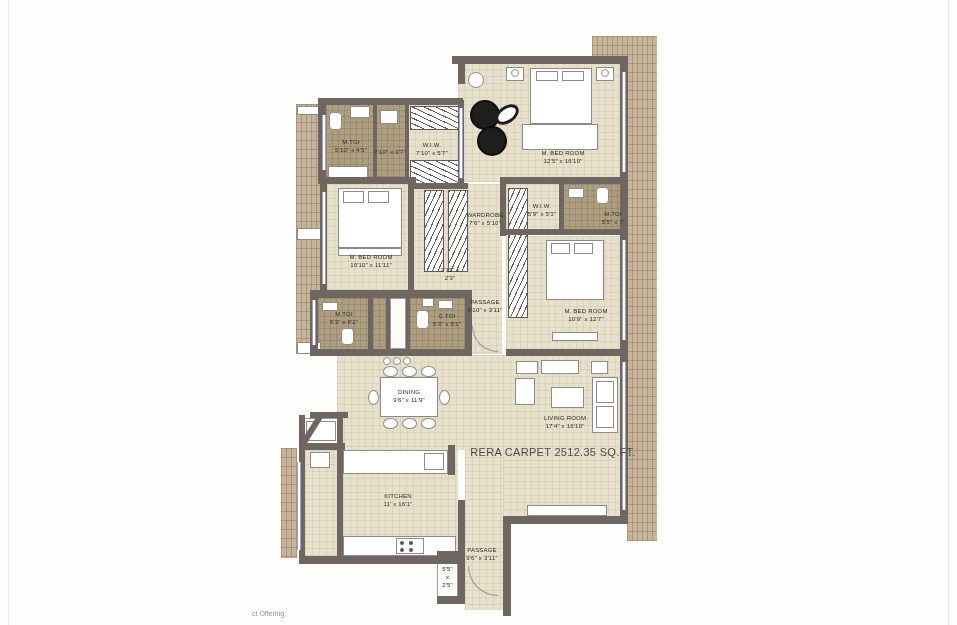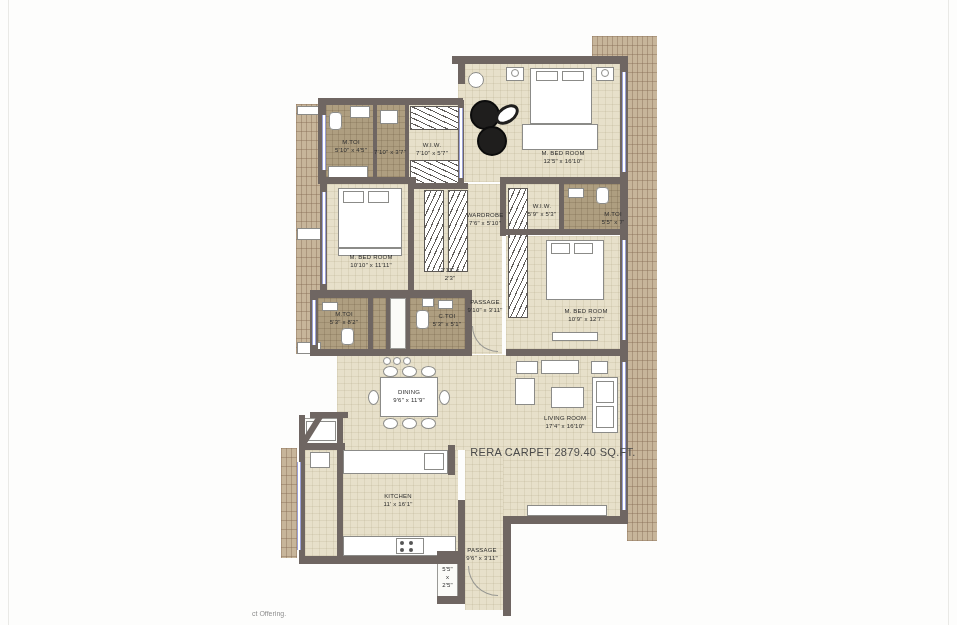--- a/index.html
+++ b/index.html
@@ -256,21 +256,21 @@
     <div>10'9" x 12'7"</div>
   </div>
   <div class="abs lbl" style="left:381px;top:388px;width:56px;z-index:9;">
     <div>DINING</div>
     <div>9'6" x 11'9"</div>
   </div>
   <div class="abs lbl" style="left:530px;top:414px;width:70px;">
     <div>LIVING ROOM</div>
     <div>17'4" x 16'10"</div>
   </div>
-  <div class="abs rera" style="left:468px;top:446px;width:170px;">RERA CARPET 2879.40 SQ.FT.</div>
+  <div class="abs rera" style="left:468px;top:446px;width:170px;">RERA CARPET 2512.35 SQ.FT.</div>
   <div class="abs lbl" style="left:364px;top:492px;width:68px;">
     <div>KITCHEN</div>
     <div>11' x 16'1"</div>
   </div>
   <div class="abs lbl" style="left:457px;top:546px;width:50px;">
     <div>PASSAGE</div>
     <div>9'6" x 3'11"</div>
   </div>
   <div class="abs lbl" style="left:437px;top:565px;width:21px;">
     <div>5'5"</div>

